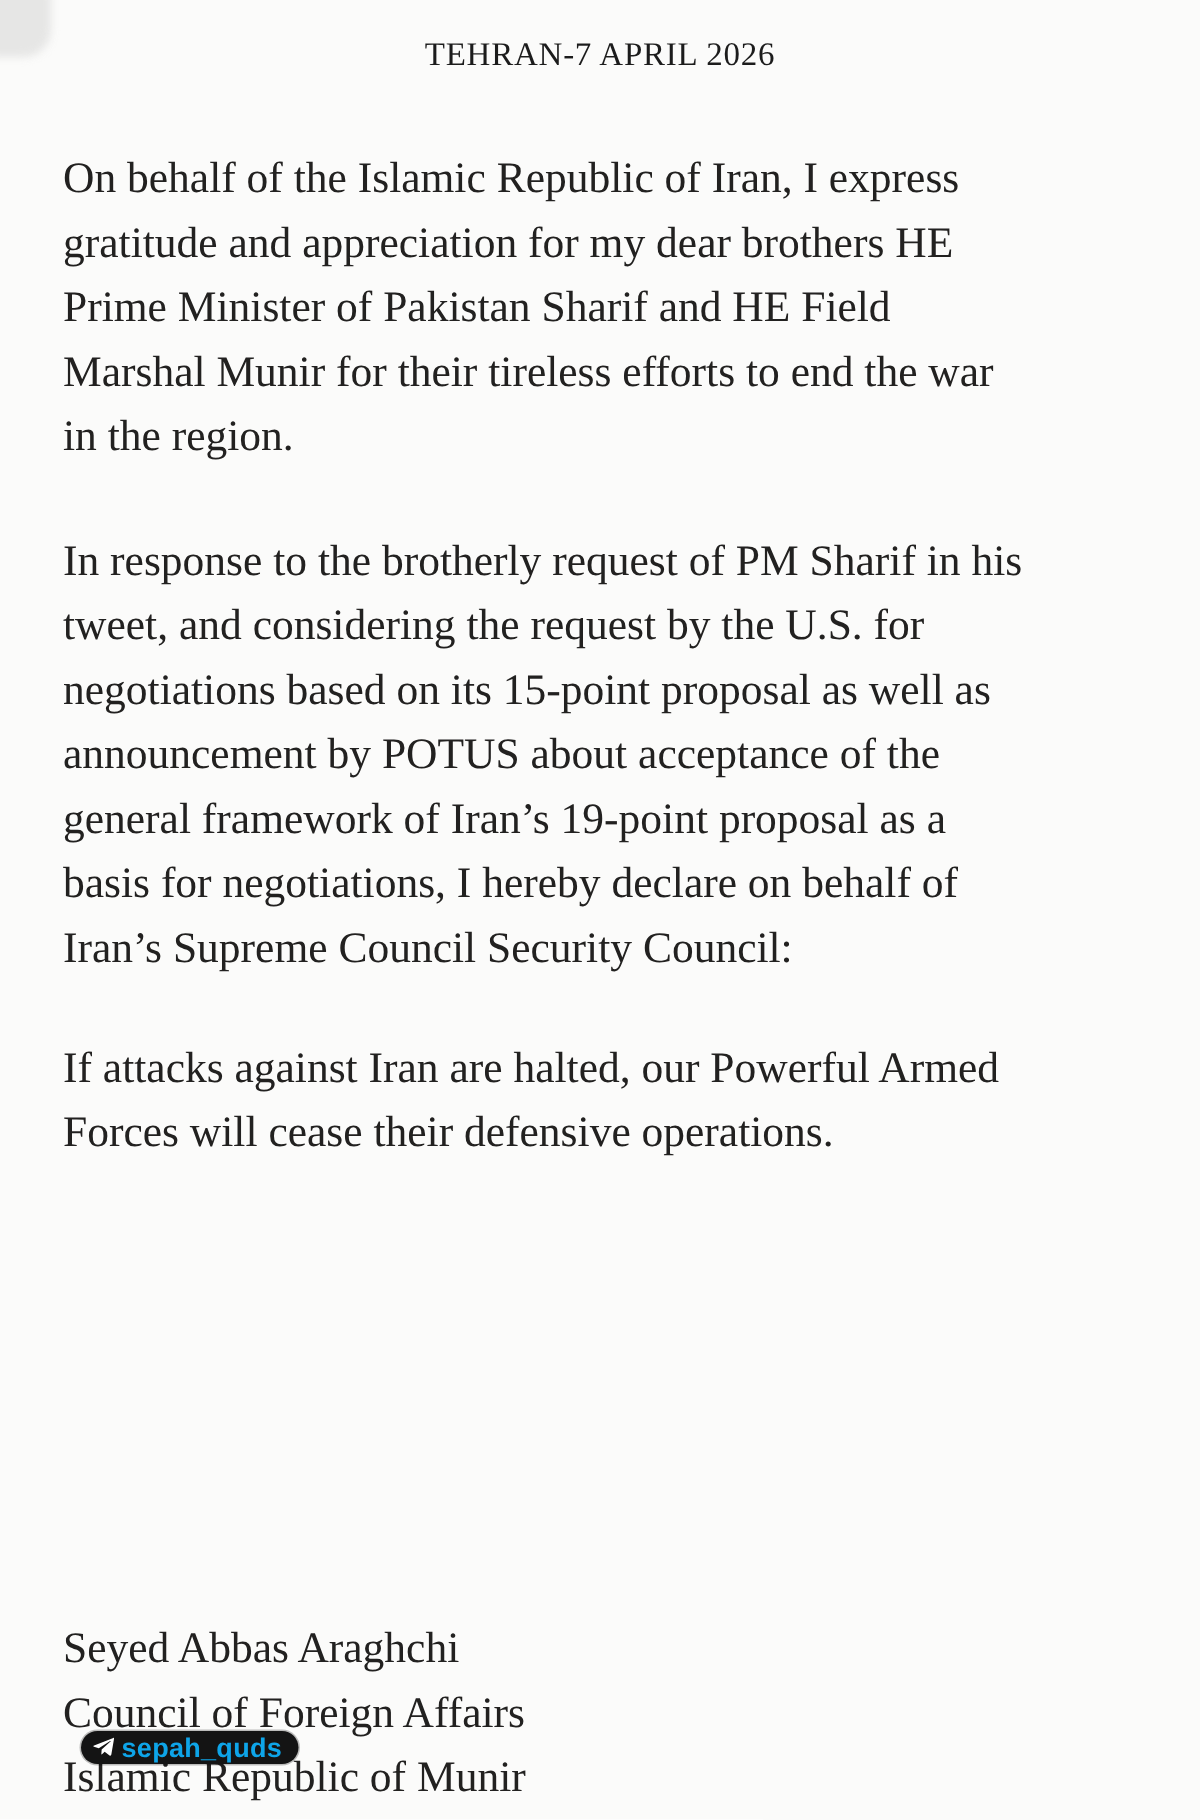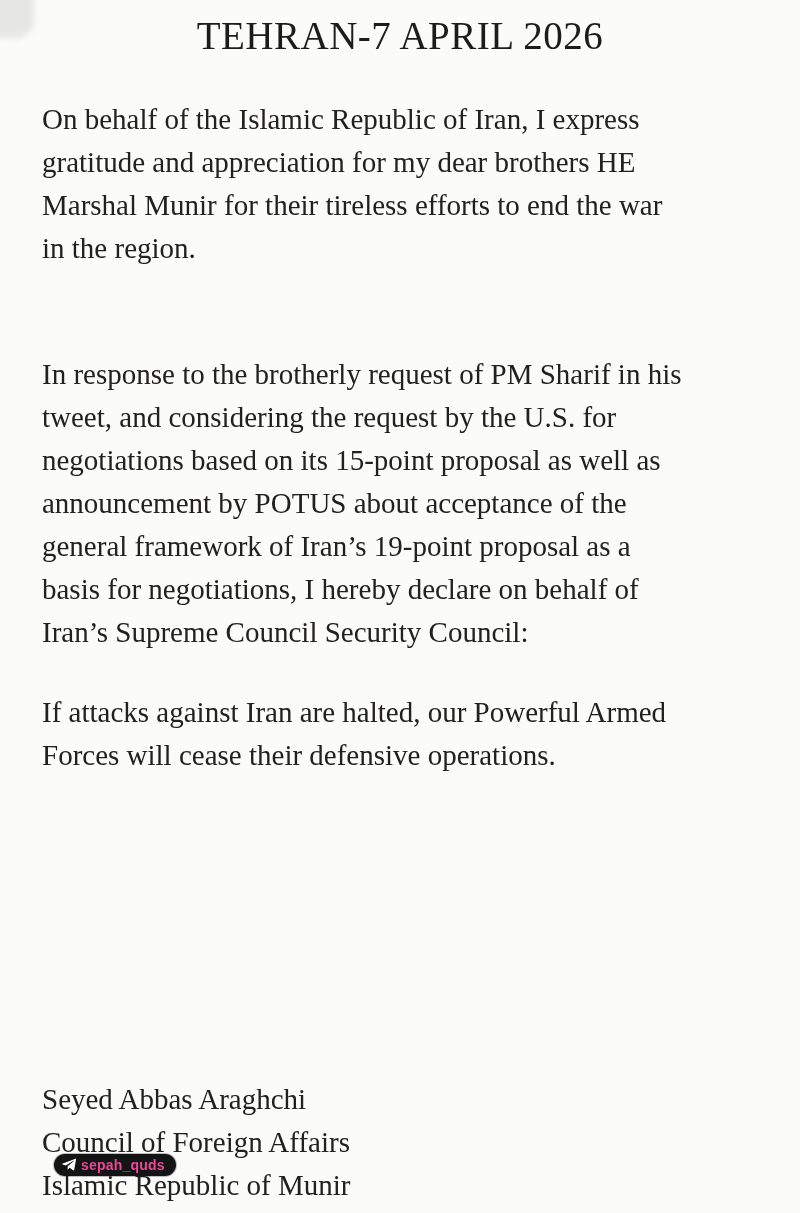--- a/index.html
+++ b/index.html
@@ -27,21 +27,21 @@
     filter: blur(3px);
     opacity: 0.9;
   }
   .title {
     position: absolute;
     top: 14px;
     left: 0;
     right: 0;
     margin: 0;
     text-align: center;
-    font-size: 39px;
+    font-size: 22px;
     font-weight: normal;
     line-height: 43px;
     letter-spacing: 0.5px;
     color: #1c1c1c;
   }
   .body-text {
     position: absolute;
     left: 42px;
     right: 36px;
     top: 0;
@@ -79,40 +79,41 @@
     box-shadow: 0 0 0 1px rgba(0,0,0,0.25);
     cursor: pointer;
   }
   .watermark .tg-icon {
     width: 14px;
     height: 14px;
     flex: 0 0 auto;
   }
   .watermark .wm-label {
     font-family: "Liberation Sans", "DejaVu Sans", sans-serif;
-    font-size: 14px;
+    font-size: 18px;
     font-weight: 600;
     letter-spacing: 0.2px;
-    color: #ec4899;
+    color: #0ea5e9;
     line-height: 22px;
     white-space: nowrap;
   }
 </style>
 </head>
 <body>
 
 <div class="page">
   <div class="corner-shade"></div>
 
   <h1 class="title">TEHRAN-7 APRIL 2026</h1>
 
   <div class="body-text" id="body-text">
       <div class="para para-1">
         <span class="line">On behalf of the Islamic Republic of Iran, I express</span>
         <span class="line">gratitude and appreciation for my dear brothers HE</span>
+        <span class="line">Prime Minister of Pakistan Sharif and HE Field</span>
         <span class="line">Marshal Munir for their tireless efforts to end the war</span>
         <span class="line">in the region.</span>
       </div>
       <div class="para para-2">
         <span class="line">In response to the brotherly request of PM Sharif in his</span>
         <span class="line">tweet, and considering the request by the U.S. for</span>
         <span class="line">negotiations based on its 15-point proposal as well as</span>
         <span class="line">announcement by POTUS about acceptance of the</span>
         <span class="line">general framework of Iran’s 19-point proposal as a</span>
         <span class="line">basis for negotiations, I hereby declare on behalf of</span>

